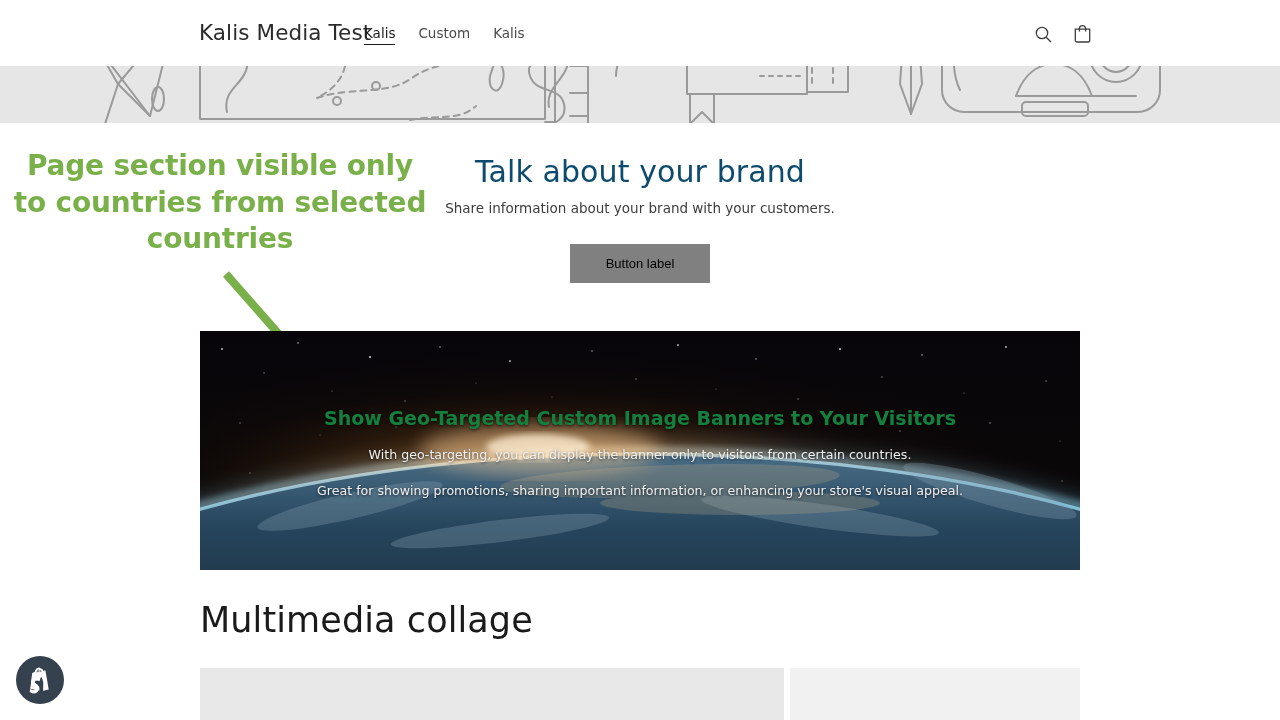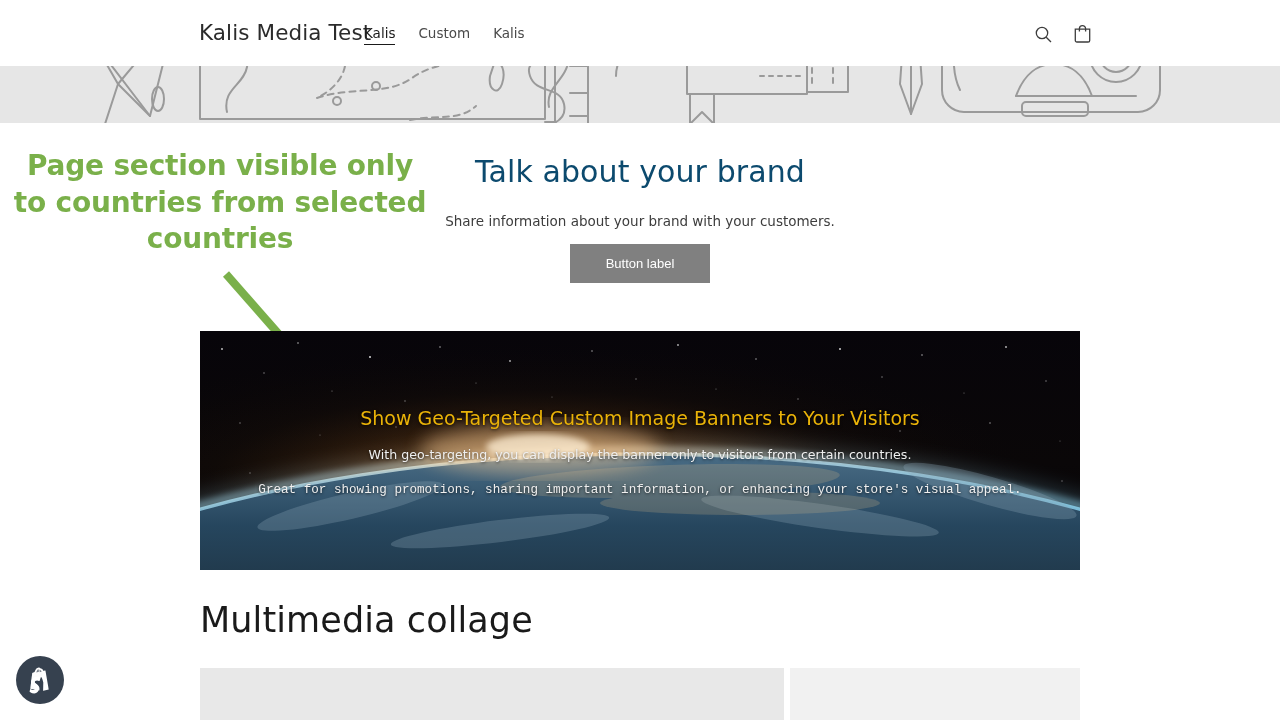--- a/index.html
+++ b/index.html
@@ -43,51 +43,50 @@
     text-align: center;
     font-family: "DejaVu Sans", sans-serif;
     font-weight: bold; font-size: 28px; line-height: 36.5px;
     color: #7ab04a; letter-spacing: -0.2px;
   }
   .arrow { position: absolute; left: 200px; top: 260px; }
 
   
   .brand-section { position: absolute; left: 200px; top: 150px; width: 880px; text-align: center; }
   .brand-title { font-size: 30px; font-weight: 400; color: #0c4a6e; line-height: 44px; letter-spacing: 0.1px; }
-  .brand-sub { margin-top: 17px; font-size: 13.5px; color: #3d3d3d; line-height: 20px; }
+  .brand-sub { margin-top: 4px; font-size: 13.5px; color: #3d3d3d; line-height: 20px; }
   .brand-btn {
-    display: inline-block; margin-top: 13px;
-    background: #808080; color: #ffffff;
+    display: inline-block; margin-top: 26px;
+    background: #808080; color: #000000;
     font-size: 13px; padding: 12px 36px;
     border: none; cursor: pointer; min-width: 120px;
   }
 
   
   .geo-banner {
     position: absolute; left: 200px; top: 331px; width: 880px; height: 239px;
     overflow: hidden; background: #060406;
   }
   .geo-banner .scene { position: absolute; inset: 0; }
   .banner-text {
     position: absolute; left: 0; right: 0; top: 0; height: 100%;
     display: flex; flex-direction: column; align-items: center;
     padding-top: 74px; z-index: 5;
   }
   .bn-title {
-    font-size: 19px; color: #eab308; font-weight: 400;
+    font-size: 19px; color: #15803d; font-weight: 700;
     text-shadow: 0 1px 3px rgba(0,0,0,.65); line-height: 26px;
   }
   .bn-line1 {
     margin-top: 16px; font-size: 12.6px; color: #efefef;
     text-shadow: 0 1px 3px rgba(0,0,0,.65);
   }
   .bn-line2 {
     margin-top: 21px; font-size: 12.6px; color: #efefef;
     text-shadow: 0 1px 3px rgba(0,0,0,.7);
-    font-family: Liberation Mono, monospace;
   }
 
   
   .collage-title {
     position: absolute; left: 200px; top: 600px;
     font-size: 35px; font-weight: 400; color: #1a1a1a; letter-spacing: 0.1px;
   }
   .tile-a { position: absolute; left: 200px; top: 668px; width: 584px; height: 52px; background: #e8e8e8; }
   .tile-b { position: absolute; left: 790px; top: 668px; width: 290px; height: 52px; background: #f1f1f1; }
 

